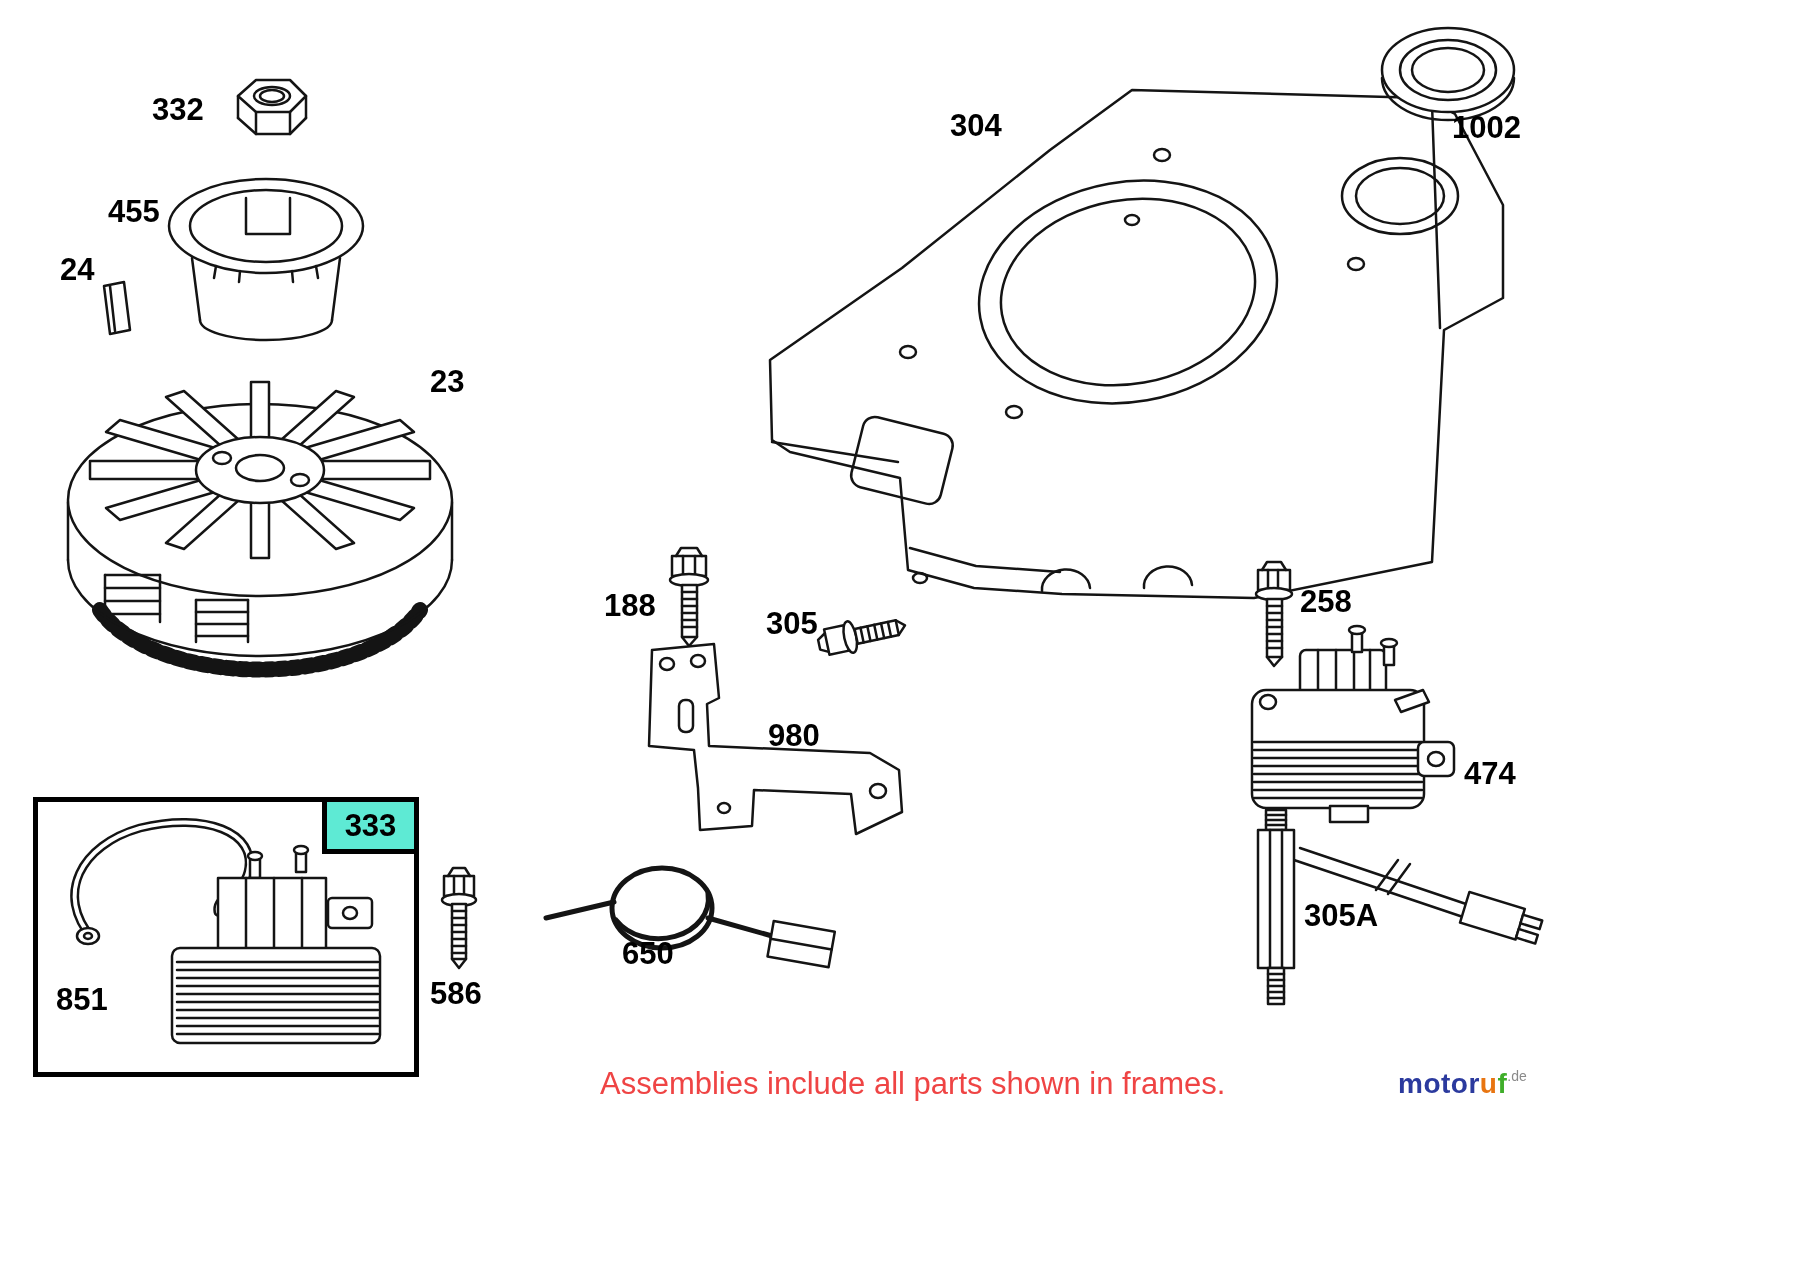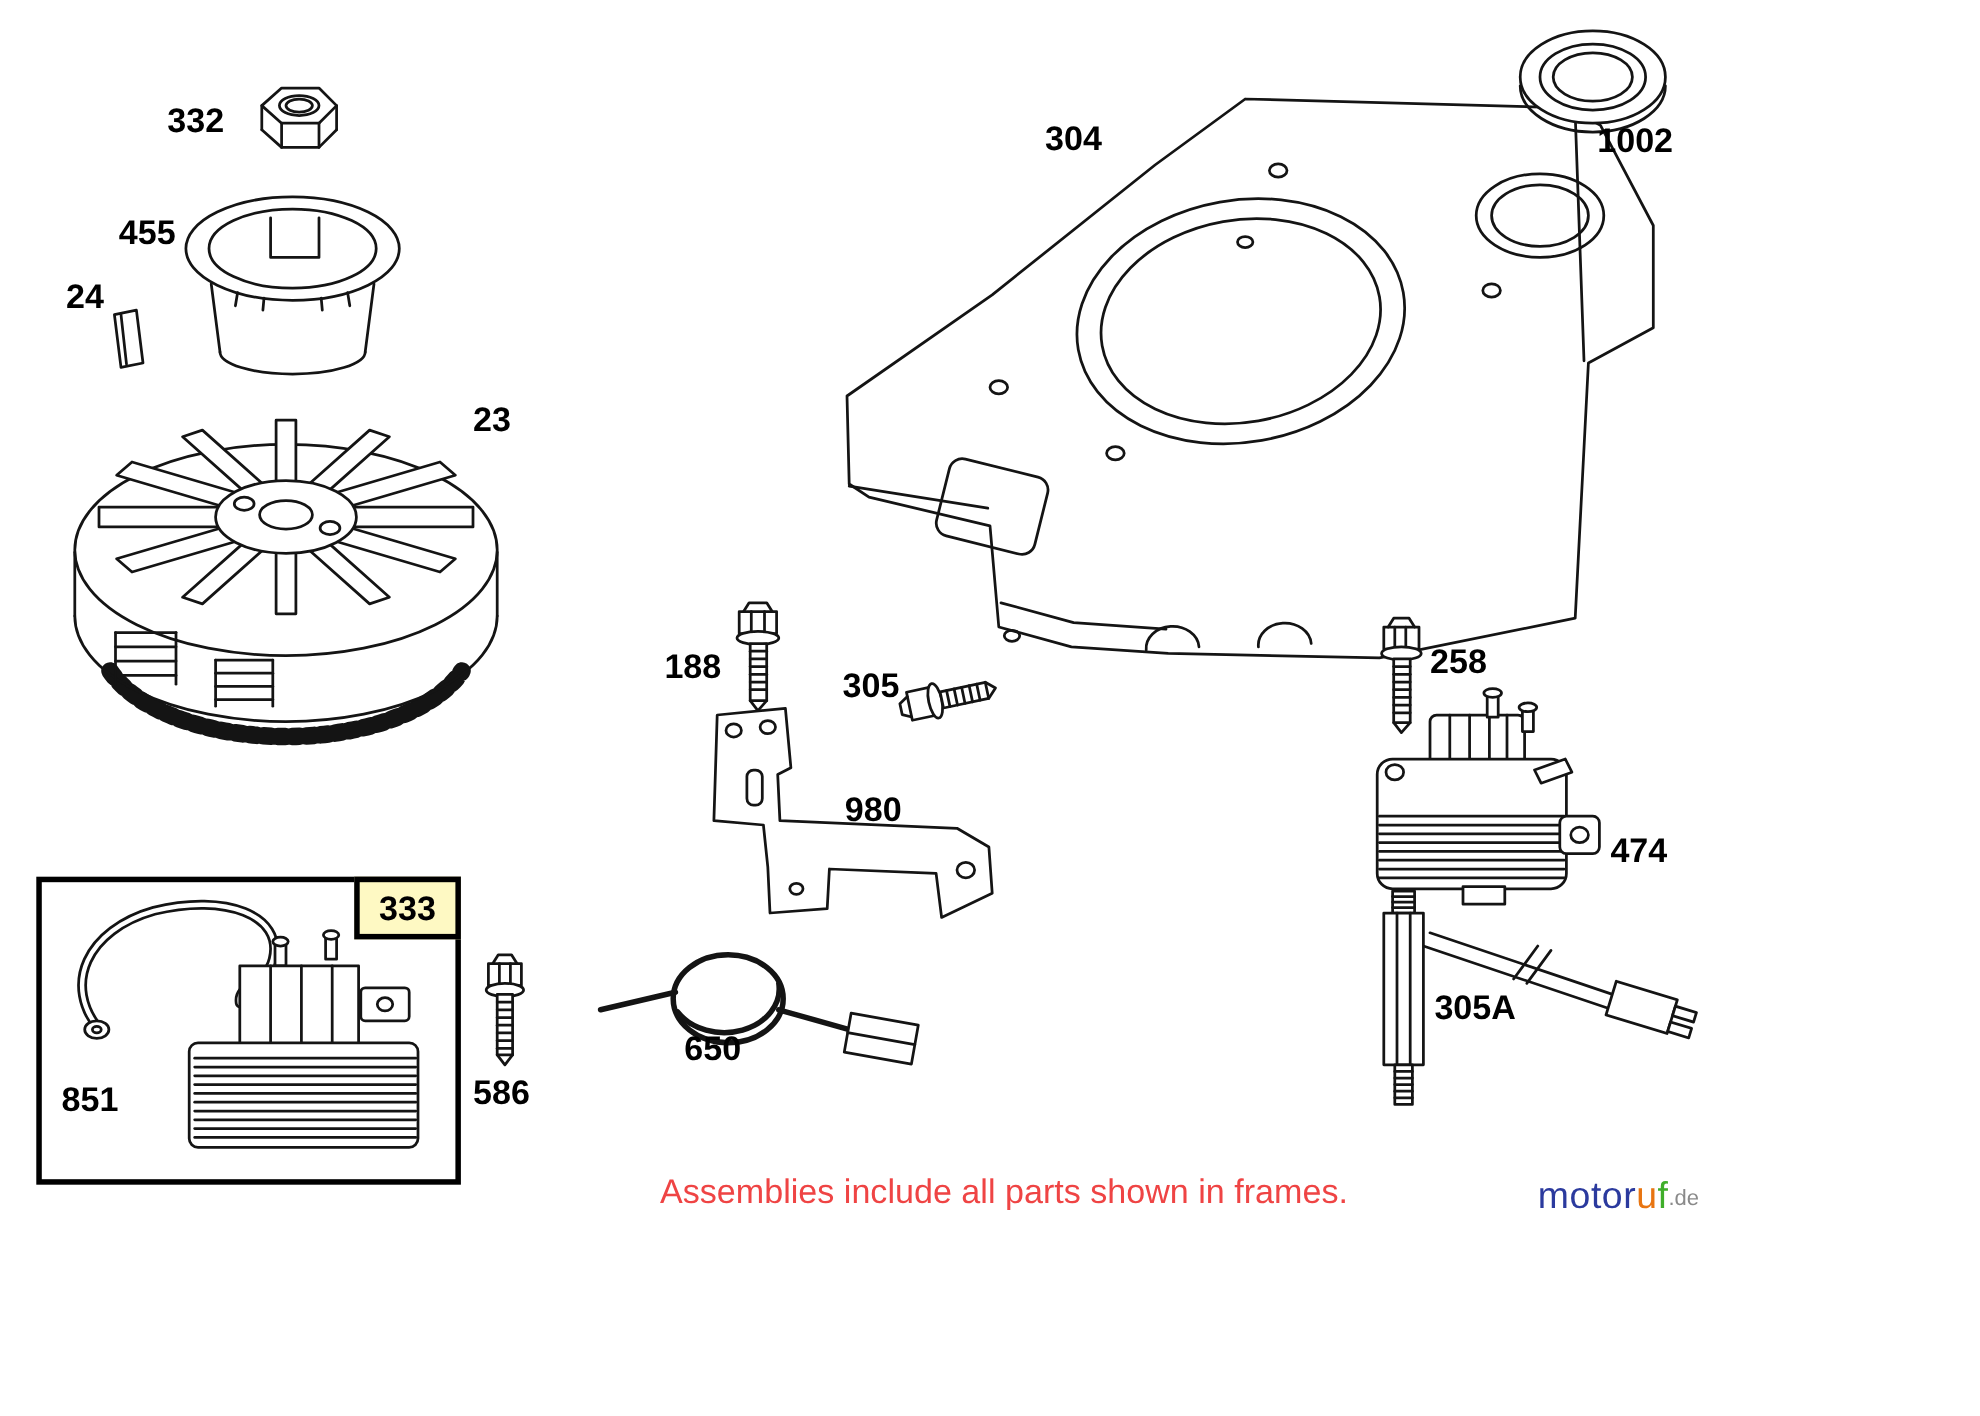--- a/index.html
+++ b/index.html
@@ -3,26 +3,26 @@
 <meta charset="utf-8">
 <style>
   *{margin:0;padding:0;box-sizing:border-box}
   html,body{width:1800px;height:1287px;background:#fff;font-family:"Liberation Sans",sans-serif;position:relative;overflow:hidden}
   .canvas{position:absolute;inset:0;width:1800px;height:1287px}
   svg.art{position:absolute;left:0;top:0}
   svg.art *{stroke:#141414;stroke-width:2.5;fill:none;stroke-linejoin:round;stroke-linecap:round}
   svg.art .w{fill:#ffffff}
   .part-label{position:absolute;font-weight:bold;font-size:31px;color:#000;white-space:nowrap}
   .frame{position:absolute;left:33px;top:797px;width:386px;height:280px;border:5px solid #000}
-  .frame-tag{position:absolute;top:-5px;right:-5px;width:97px;height:57px;border:5px solid #000;background:#fef9c3;
+  .frame-tag{position:absolute;top:-5px;right:-5px;width:97px;height:57px;border:5px solid #000;background:#5eead4;
              display:flex;align-items:center;justify-content:center;font-weight:bold;font-size:31px}
   .footer-note{position:absolute;left:600px;top:1066px;font-size:31px;color:#ef4444}
   .logo{position:absolute;left:1398px;top:1068px;display:flex;align-items:flex-end;cursor:pointer}
-  .logo-word{font-weight:normal;font-size:34px;letter-spacing:0.5px}
-  .logo-suffix{font-size:20px;margin-bottom:6px}
+  .logo-word{font-weight:bold;font-size:28px;letter-spacing:0.5px}
+  .logo-suffix{font-size:14px;margin-bottom:16px}
 </style>
 </head>
 <body>
 
 <div class="canvas">
 
 <svg class="art" width="1800" height="1287" viewBox="0 0 1800 1287">
 
   <g>
     <polygon class="w" points="238,96 256,80 290,80 306,96 290,112 256,112"></polygon>

